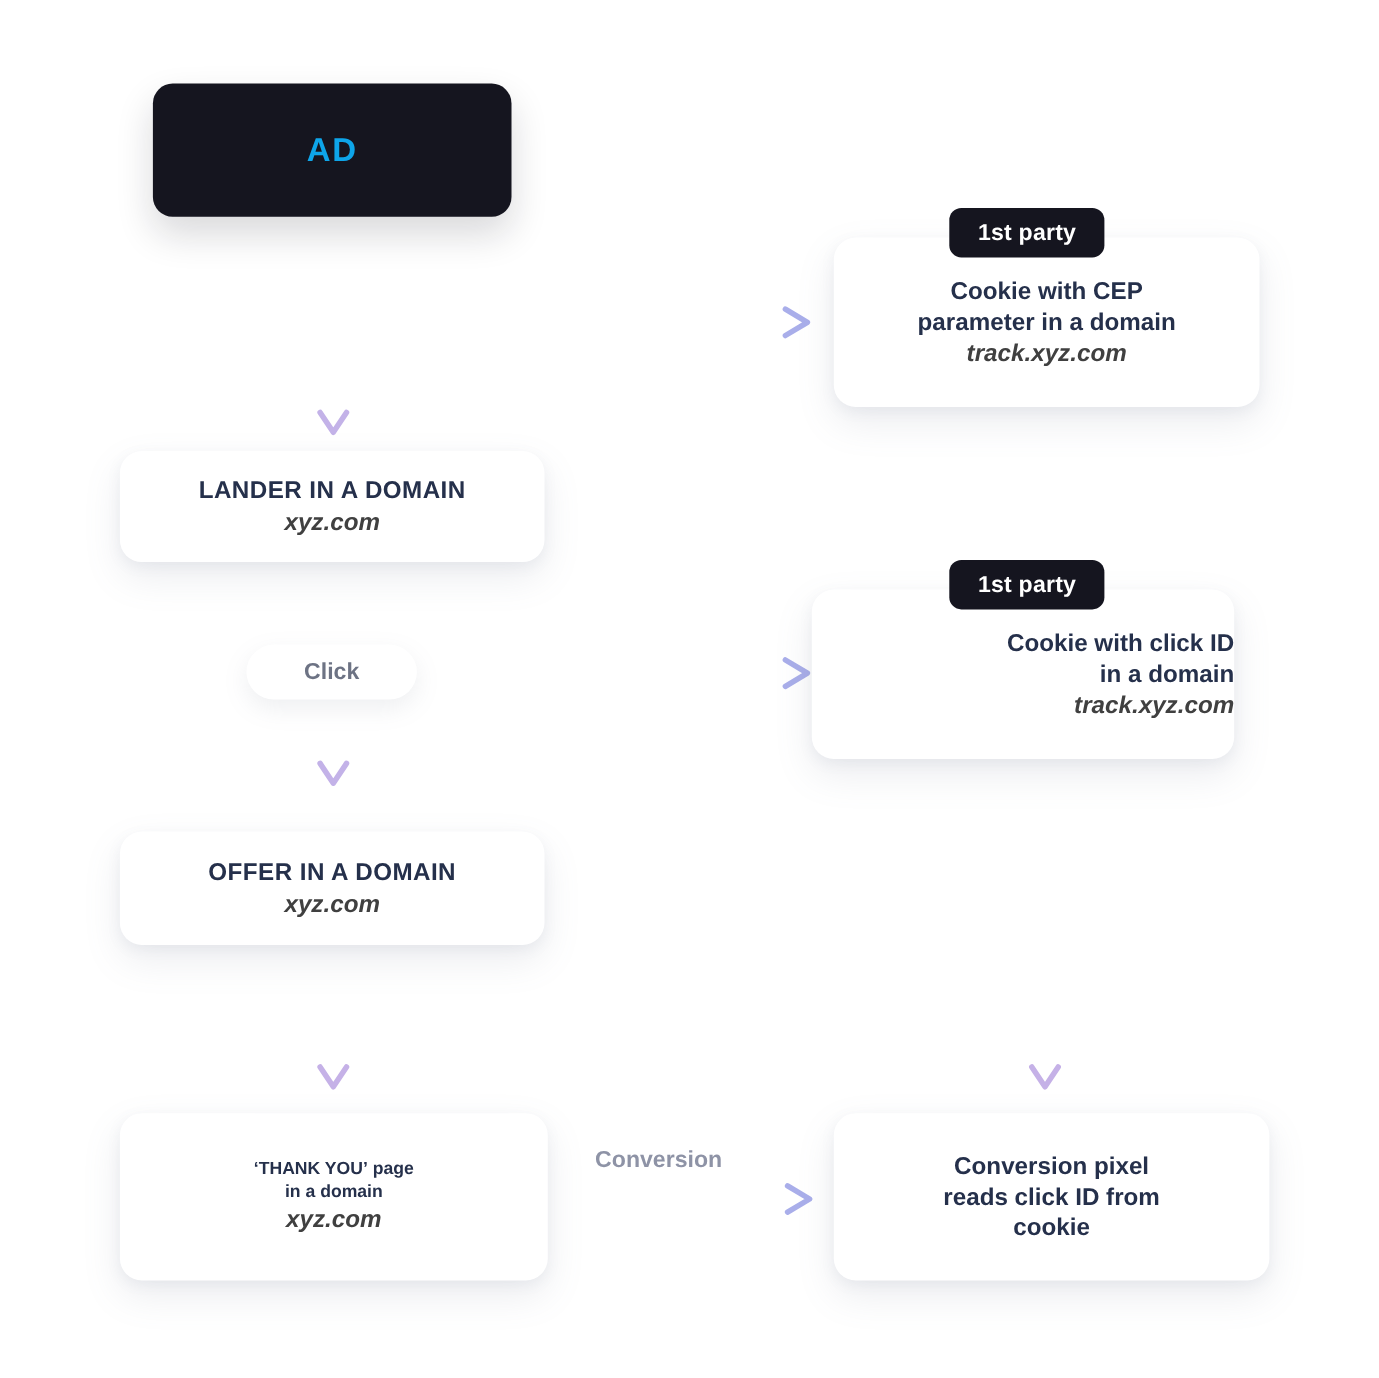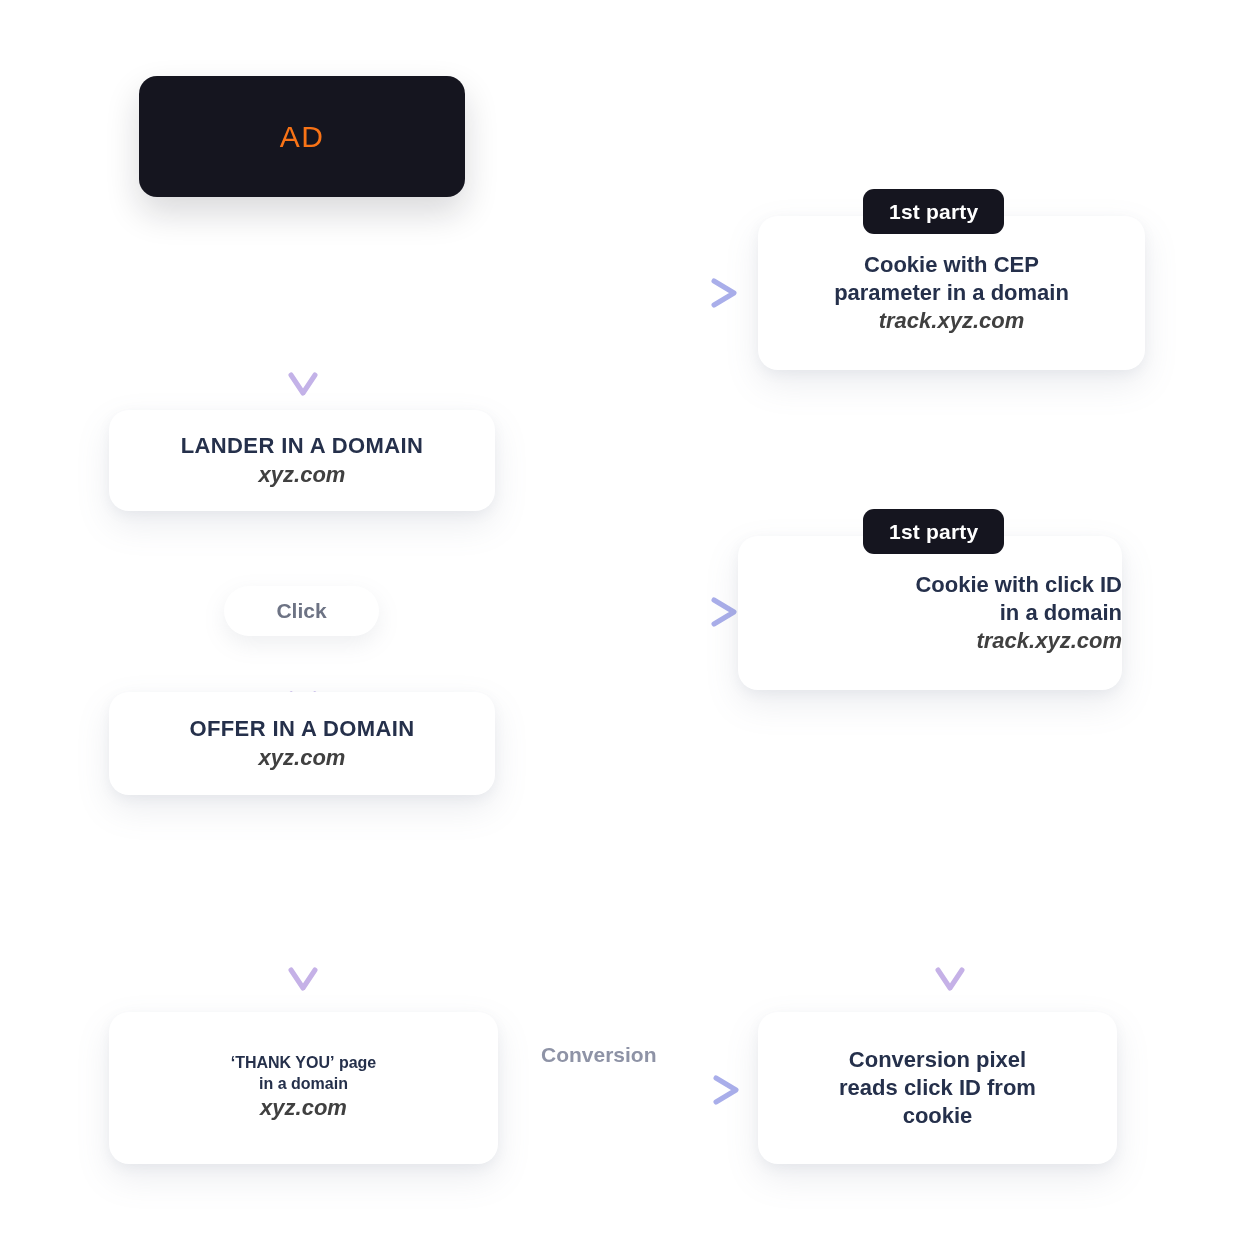--- a/index.html
+++ b/index.html
@@ -72,23 +72,23 @@
     width: 326px;
     height: 121px;
     background: #15151f;
     border-radius: 18px;
     display: flex;
     align-items: center;
     justify-content: center;
     box-shadow: 0 16px 34px rgba(21, 21, 31, 0.16);
   }
   #ad-block .ad-label {
-    color: #f97316;
+    color: #0ea5e9;
     font-size: 30px;
-    font-weight: 400;
+    font-weight: 700;
     letter-spacing: 1.4px;
   }
 
   
   .badge {
     position: absolute;
     background: #15151f;
     color: #ffffff;
     border-radius: 11px;
     height: 45px;
@@ -132,23 +132,23 @@
   .arrow {
     position: absolute;
     pointer-events: none;
   }
   .arrow svg { display: block; overflow: visible; }
 
   
   #card-cookie-cep   { left: 758px; top: 216px;  width: 387px; height: 154px; }
   #card-cookie-click { left: 738px; top: 536px;  width: 384px; height: 154px; align-items: flex-end; }
   #card-lander       { left: 109px; top: 410px;  width: 386px; height: 101px; }
-  #card-offer        { left: 109px; top: 692px;  width: 386px; height: 103px; text-align: center; }
+  #card-offer        { left: 109px; top: 756px;  width: 386px; height: 103px; text-align: center; }
   #card-thankyou     { left: 109px; top: 1012px; width: 389px; height: 152px; }
-  #card-pixel        { left: 758px; top: 1012px; width: 359px; height: 152px; }
+  #card-pixel        { left: 758px; top: 1012px; width: 396px; height: 152px; }
 
   #badge-cep   { left: 863px; top: 189px; }
   #badge-click { left: 863px; top: 509px; }
 
   #pill-visits { left: 224px; top: 267px; width: 155px; }
   #pill-click  { left: 224px; top: 586px; width: 155px; }
 
   #label-conversion { left: 541px; top: 1043px; }
 </style>
 </head>

